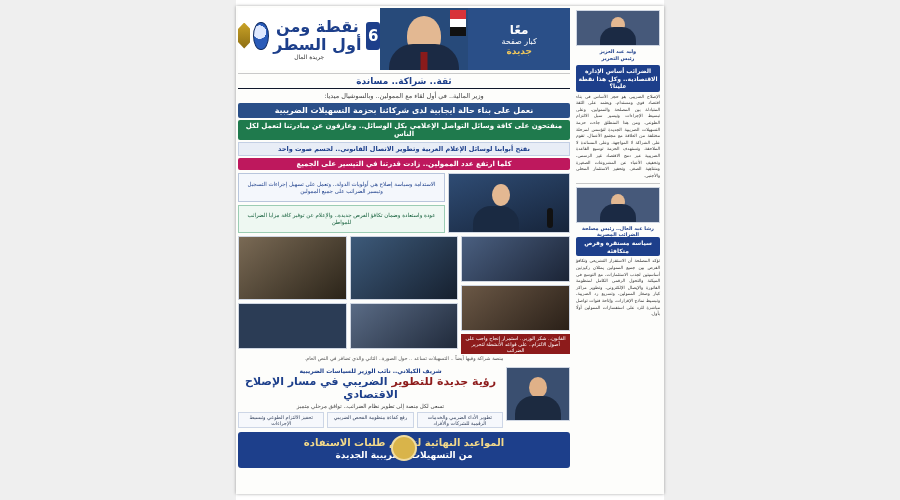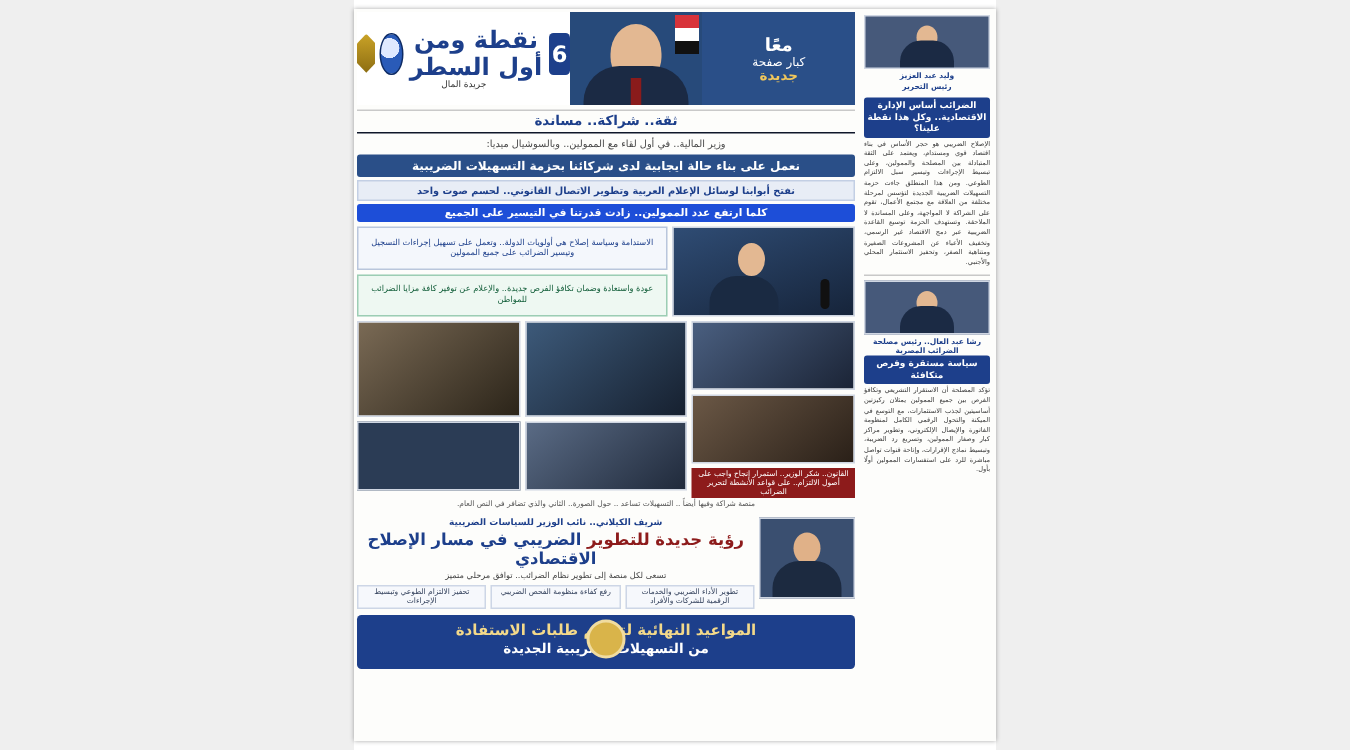--- a/index.html
+++ b/index.html
@@ -64,21 +64,21 @@
   }
   .greenbar{
     margin:2px 2px 0 2px;background:#1f7a4d;color:#fff;text-align:center;font-size:7px;font-weight:bold;
     padding:2px;border-radius:2px;
   }
   .quotebar{
     margin:2px 2px 0 2px;background:#e8edf6;color:#1d3f8b;text-align:center;font-size:6.5px;font-weight:bold;
     padding:2px;border:1px solid #c3cfe4;
   }
   .greenbar2{
-    margin:2px 2px 0 2px;background:#1d4ed8;color:#fff;text-align:center;font-size:7px;font-weight:bold;
+    margin:2px 2px 0 2px;background:#be185d;color:#fff;text-align:center;font-size:7px;font-weight:bold;
     padding:2px;border-radius:2px;
   }
 
   
   .row-photo{display:flex;margin:3px 2px 0 2px;gap:3px;}
   .photo-lg{
     flex:0 0 120px;height:58px;background:linear-gradient(160deg,#2f4c74,#16243a);position:relative;overflow:hidden;border:1px solid #cfd6e2;
   }
   .photo-lg .p-face{position:absolute;left:36%;top:10px;width:18px;height:22px;border-radius:50%;background:#e3b892;}
   .photo-lg .p-suit{position:absolute;left:20%;bottom:0;width:46px;height:26px;background:#1a2a42;border-radius:18px 18px 0 0;}
@@ -198,20 +198,21 @@
             <div class="seal2"></div>
           </div>
           <div class="mast-sub">جريدة المال</div>
         </div>
       </div>
 
       <div class="kicker">ثقة.. شراكة.. مساندة</div>
       <div class="deck">وزير المالية.. في أول لقاء مع الممولين.. وبالسوشيال ميديا:</div>
 
       <div class="bluebar">نعمل على بناء حالة ايجابية لدى شركائنا بحزمة التسهيلات الضريبية</div>
+      <div class="greenbar">منفتحون على كافة وسائل التواصل الإعلامي بكل الوسائل.. وعازفون عن مبادرتنا لتعمل لكل الناس</div>
       <div class="quotebar">نفتح أبوابنا لوسائل الإعلام العربية وتطوير الاتصال القانوني.. لحسم صوت واحد</div>
       <div class="greenbar2">كلما ارتفع عدد الممولين.. زادت قدرتنا في التيسير على الجميع</div>
 
       <div class="row-photo">
         <div class="photo-lg">
           <div class="p-face"></div>
             <div class="p-suit"></div>
             <div class="p-mic"></div>
         </div>
         <div class="boxcol">

